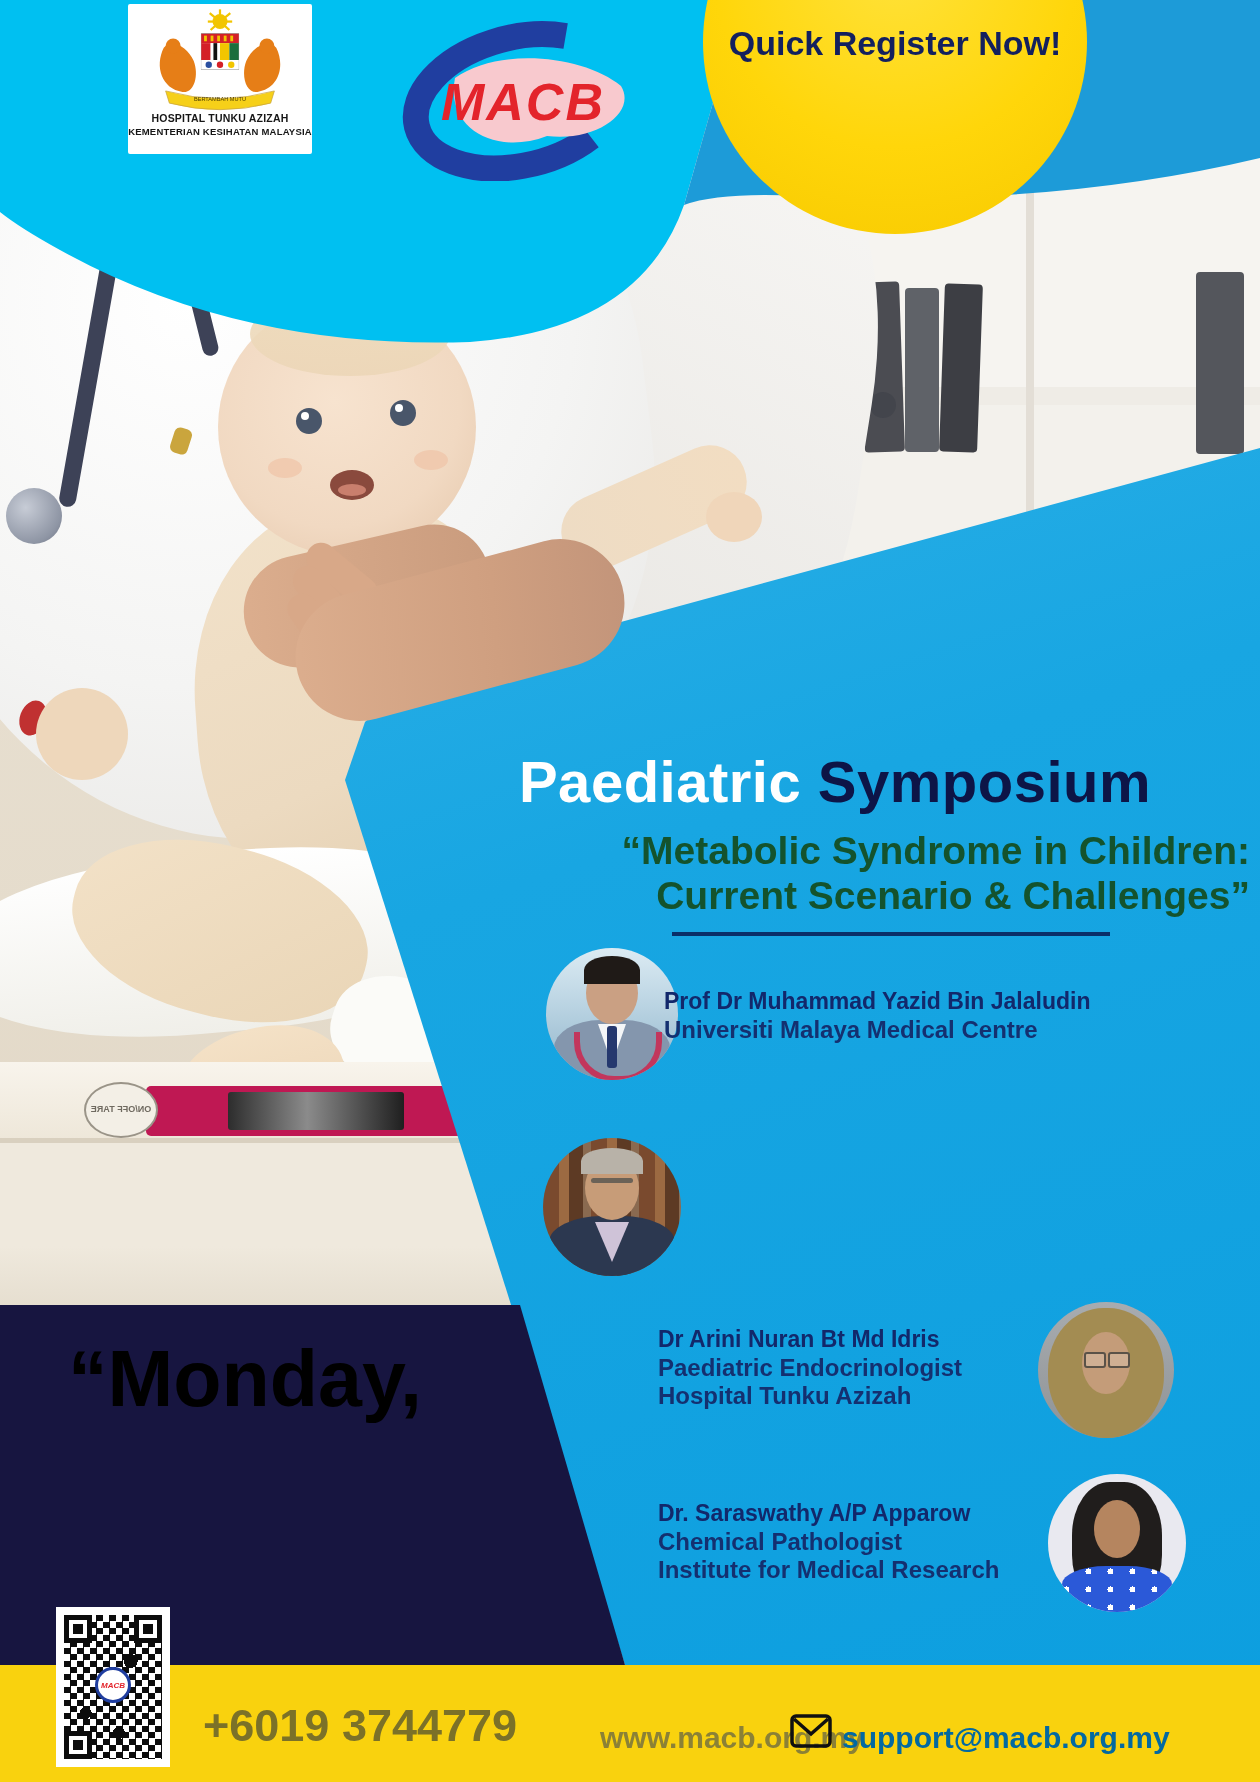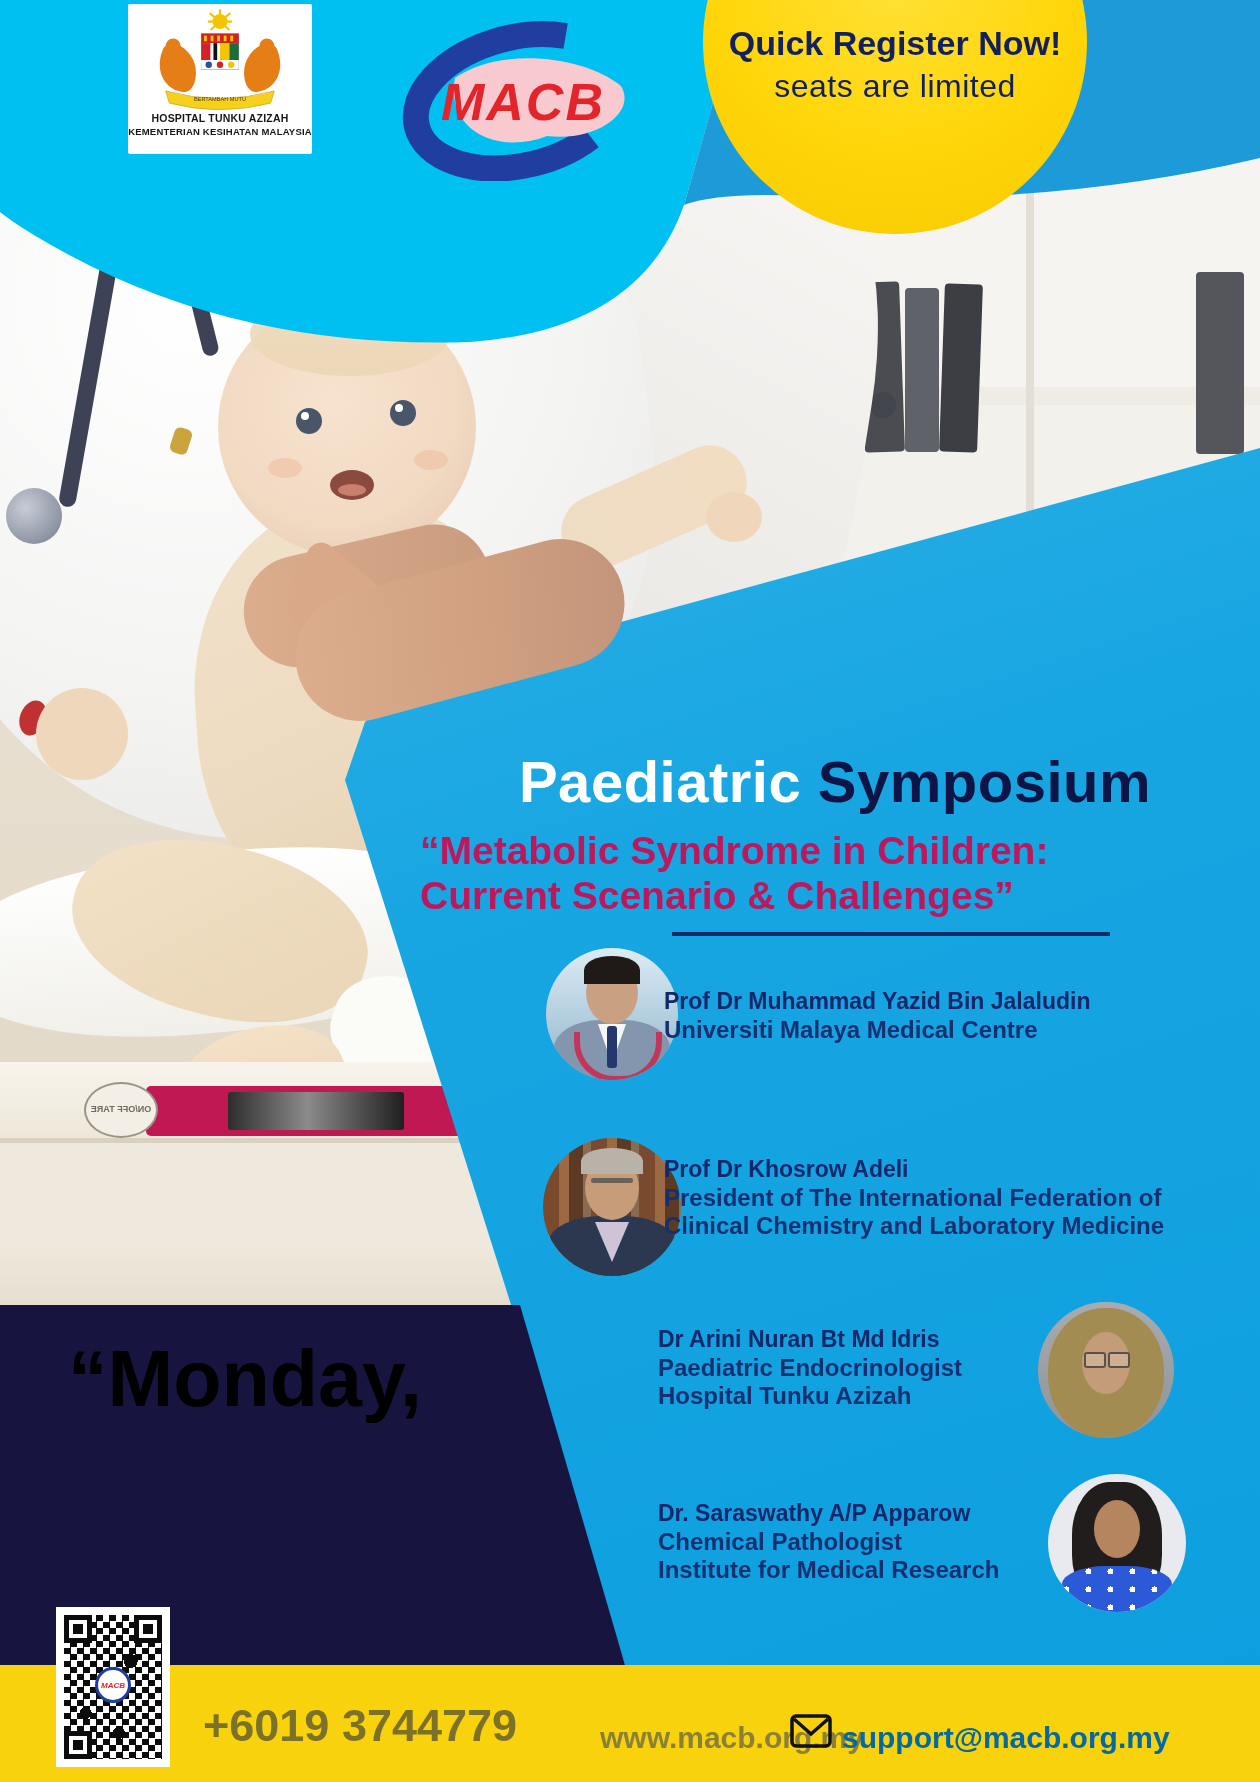--- a/index.html
+++ b/index.html
@@ -93,22 +93,22 @@
     border-radius:2px;display:flex;flex-direction:column;align-items:center;padding-top:4px;box-sizing:border-box;}
   .hc-text{font-size:10.5px;font-weight:bold;color:#161616;text-align:center;line-height:1.3;letter-spacing:.2px;}
   .hc-text .l2{font-size:9.5px;}
   .macb-logo{position:absolute;left:385px;top:16px;z-index:6;}
 
   
   .content{position:absolute;left:0;top:0;width:1260px;height:1782px;z-index:5;pointer-events:none;}
   .title{position:absolute;left:420px;top:748px;width:830px;text-align:center;
     font-size:58px;font-weight:bold;letter-spacing:.5px;}
   .title .t1{color:#ffffff;} .title .t2{color:#0d1547;}
-  .subtitle{position:absolute;left:420px;top:828px;width:830px;text-align:left;
-    font-size:39px;font-weight:bold;color:#be185d;line-height:45px;}
+  .subtitle{position:absolute;left:420px;top:828px;width:830px;text-align:right;
+    font-size:39px;font-weight:bold;color:#14532d;line-height:45px;}
   .underline{position:absolute;left:672px;top:932px;width:438px;height:4px;background:#0a2f68;}
   .spk-photo{position:absolute;border-radius:50%;overflow:hidden;}
   .spk-photo>div{position:absolute;}
   .p1{left:546px;top:948px;width:132px;height:132px;
     background:linear-gradient(180deg,#dcebf3 0%,#b9d3e2 45%,#8fb3c9 100%);}
   .p1 .suit{left:8px;top:72px;width:116px;height:70px;border-radius:40% 40% 0 0;background:#8496ad;}
   .p1 .shirt{left:52px;top:76px;width:28px;height:40px;background:#f4f6f8;clip-path:polygon(0 0,100% 0,50% 100%);}
   .p1 .tie{left:61px;top:78px;width:10px;height:42px;background:#25386e;border-radius:3px;}
   .p1 .head1{left:40px;top:14px;width:52px;height:62px;border-radius:50%;background:#caa083;}
   .p1 .hair1{left:38px;top:8px;width:56px;height:28px;border-radius:50% 50% 0 0;background:#1f1a17;}
@@ -217,21 +217,20 @@
   <div class="navy-panel"></div>
 
   <svg class="header-svg" width="1260" height="560" viewBox="0 0 1260 560">
     <path d="M0,0 H742 L684,205 Q640,330 470,342 Q240,350 60,250 Q20,228 0,212 Z" fill="#00c0f1"></path>
     <path d="M742,0 H1260 V158 Q1050,208 800,196 Q720,192 684,205 L742,0 Z" fill="#1d9bd8"></path>
   </svg>
 
   <div class="yellow-circle">
     <div class="yc-text">
       <div class="yc-line1">Quick Register Now!</div>
-      <div class="yc-line2">seats are limited</div>
     </div>
   </div>
 
   <div class="hospital-card">
     <svg width="150" height="104" viewBox="0 0 160 110">
       <g stroke="#f2c500" stroke-width="2.4">
         <line x1="80" y1="14" x2="80" y2="1"></line>
           <line x1="80" y1="14" x2="91" y2="5"></line>
         <line x1="80" y1="14" x2="69" y2="5"></line>
           <line x1="80" y1="14" x2="93" y2="14"></line>
@@ -304,25 +303,20 @@
       <div class="s-org">Universiti Malaya Medical Centre</div>
     </div>
 
     <div class="spk-photo p2">
       <div class="blaze"></div>
         <div class="shirt2"></div>
         <div class="head2"></div>
       <div class="hair2"></div>
         <div class="brow"></div>
     </div>
-    <div class="s-text st2">
-      <div class="s-name">Prof Dr Khosrow Adeli</div>
-      <div class="s-org">President of The International Federation of</div>
-      <div class="s-org">Clinical Chemistry and Laboratory Medicine</div>
-    </div>
 
     <div class="s-text st3">
       <div class="s-name">Dr Arini Nuran Bt Md Idris</div>
       <div class="s-org">Paediatric Endocrinologist</div>
       <div class="s-org">Hospital Tunku Azizah</div>
     </div>
     <div class="spk-photo p3">
       <div class="hijab"></div>
         <div class="face3"></div>
         <div class="glass"></div>

